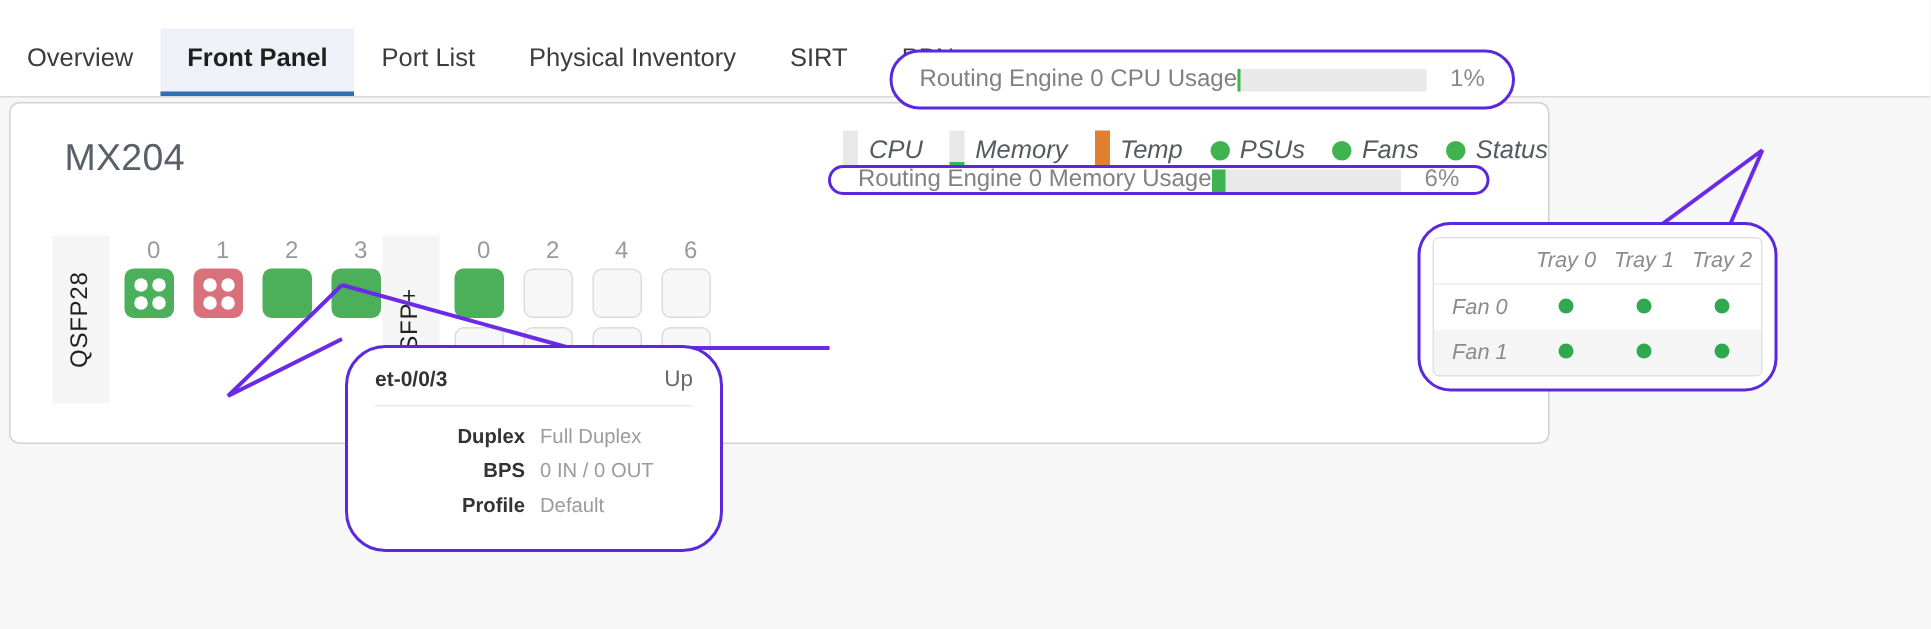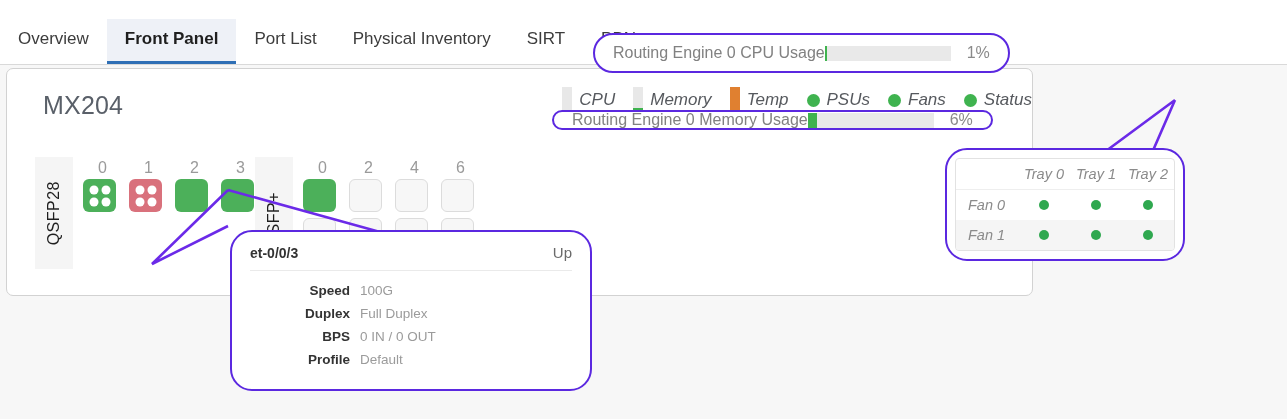--- a/index.html
+++ b/index.html
@@ -290,31 +290,27 @@
   </div>
 
   <div class="callout" style="left:552px; top:110px; height:20px;text-align:center;">
     <span class="usage-label">Routing Engine 0 Memory Usage</span>
     <span class="usage-track">
       <span class="usage-fill" style="width:9px;"></span>
     </span>
     <span class="usage-pct">6%</span>
   </div>
 
-  <div class="popover" style="left:230px; top:230px; width:362px;">
+  <div class="popover" style="left:230px; top:230px; width:252px;border-radius:27px;">
     <div class="pop-head">
       <span class="pop-name">et-0/0/3</span>
       <span class="pop-state">Up</span>
     </div>
     <div class="pop-sep"></div>
     <div class="pop-rows">
-      <div class="pop-row">
-        <span class="pop-key">Speed</span>
-        <span class="pop-val">100G</span>
-      </div>
       <div class="pop-row">
         <span class="pop-key">Duplex</span>
         <span class="pop-val">Full Duplex</span>
       </div>
       <div class="pop-row">
         <span class="pop-key">BPS</span>
         <span class="pop-val">0 IN / 0 OUT</span>
       </div>
       <div class="pop-row">
         <span class="pop-key">Profile</span>

